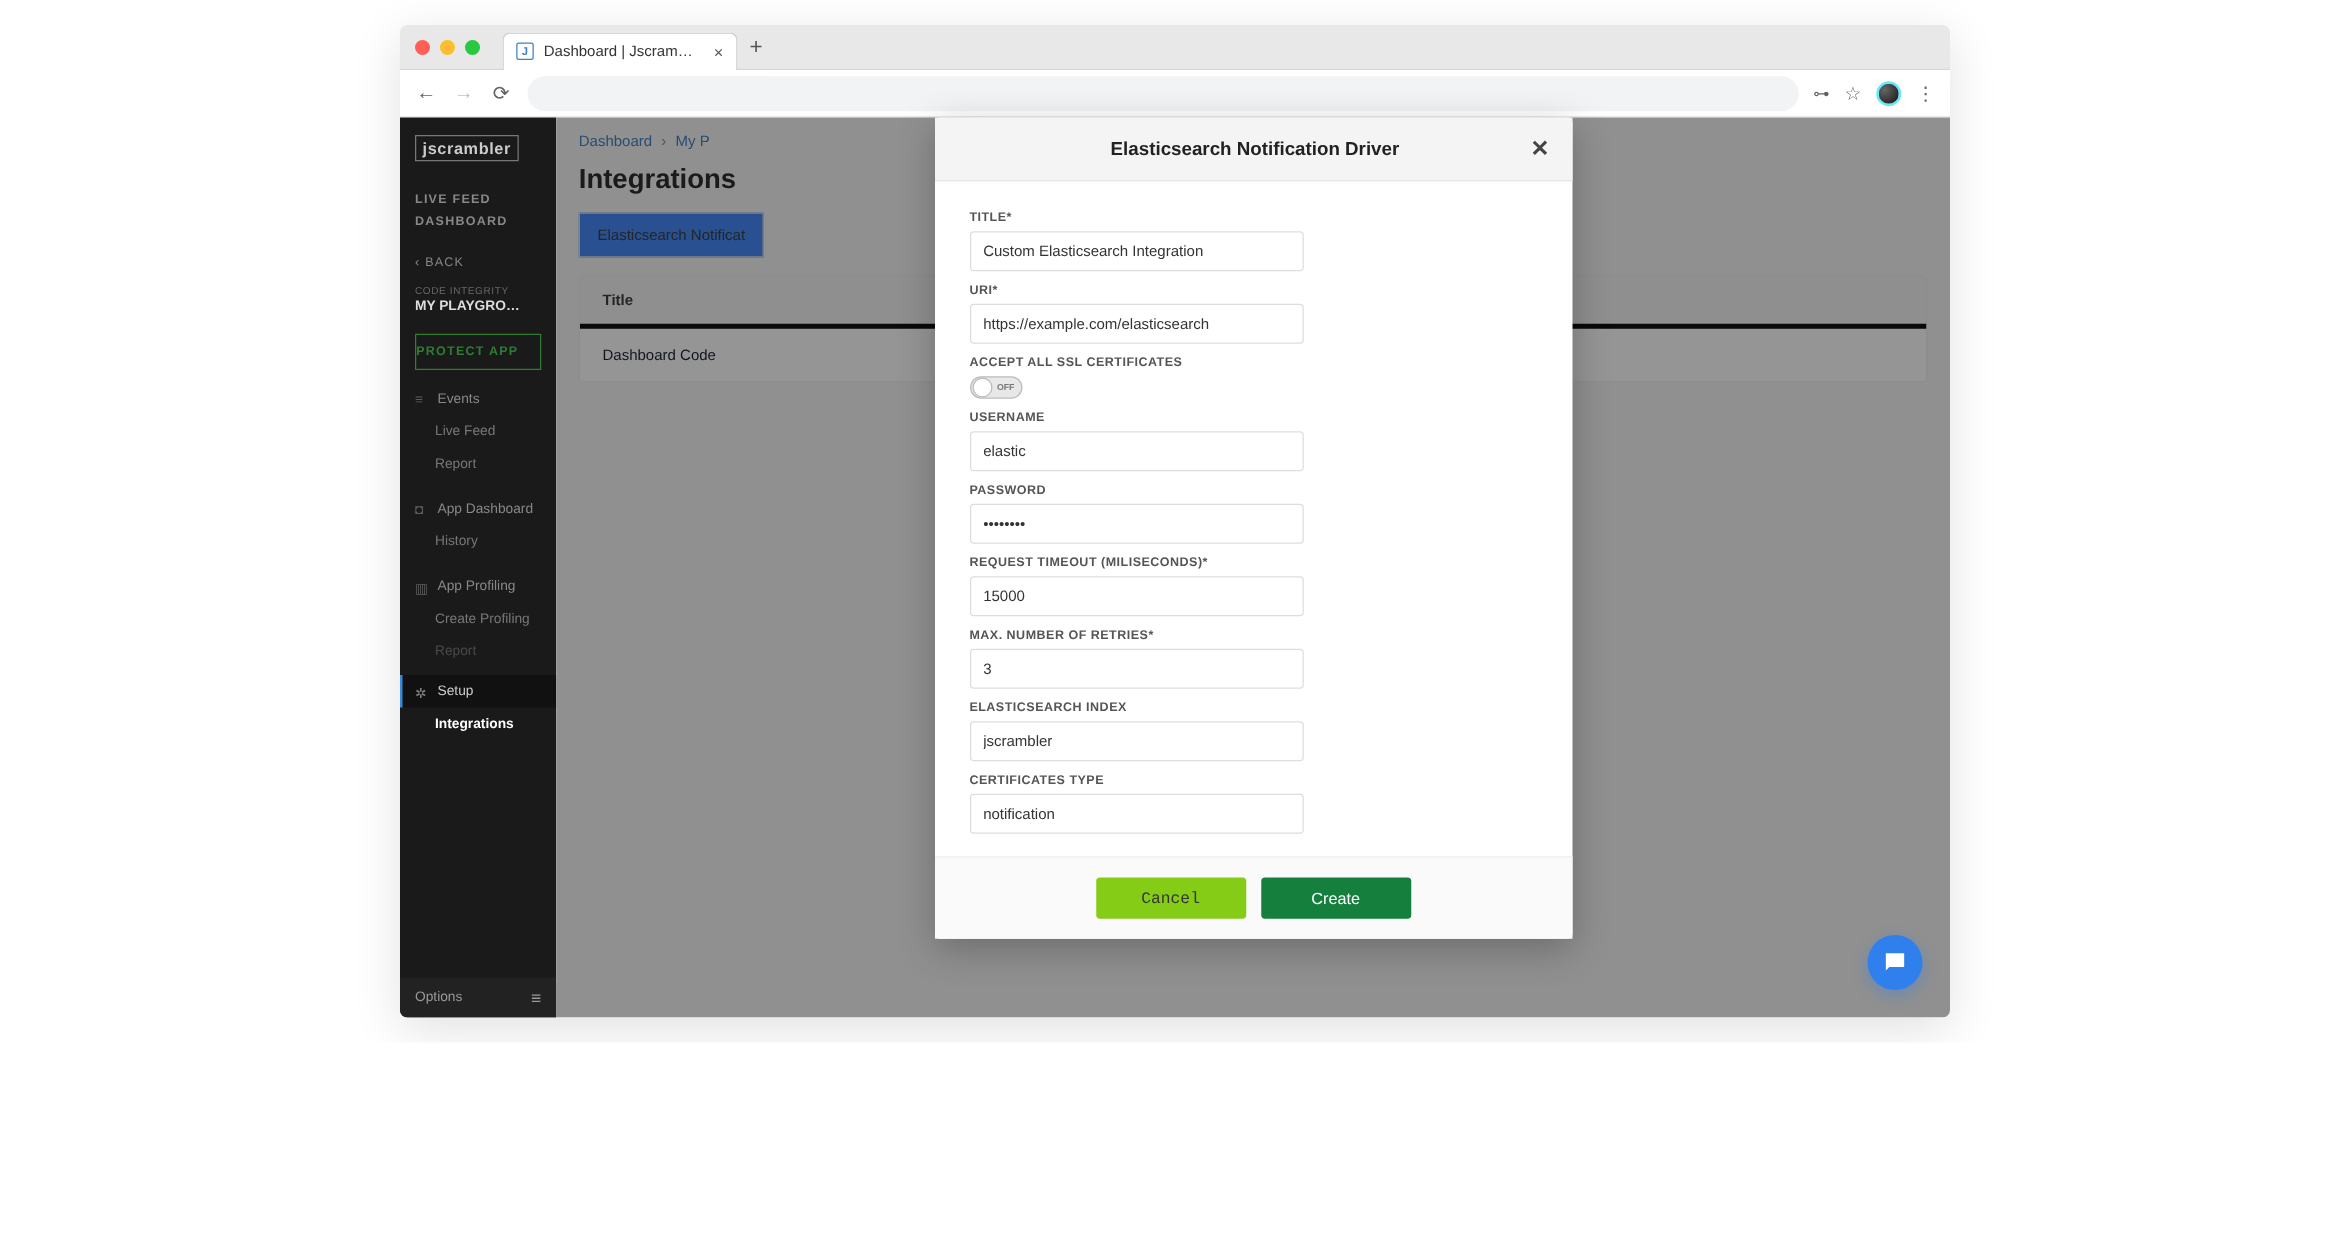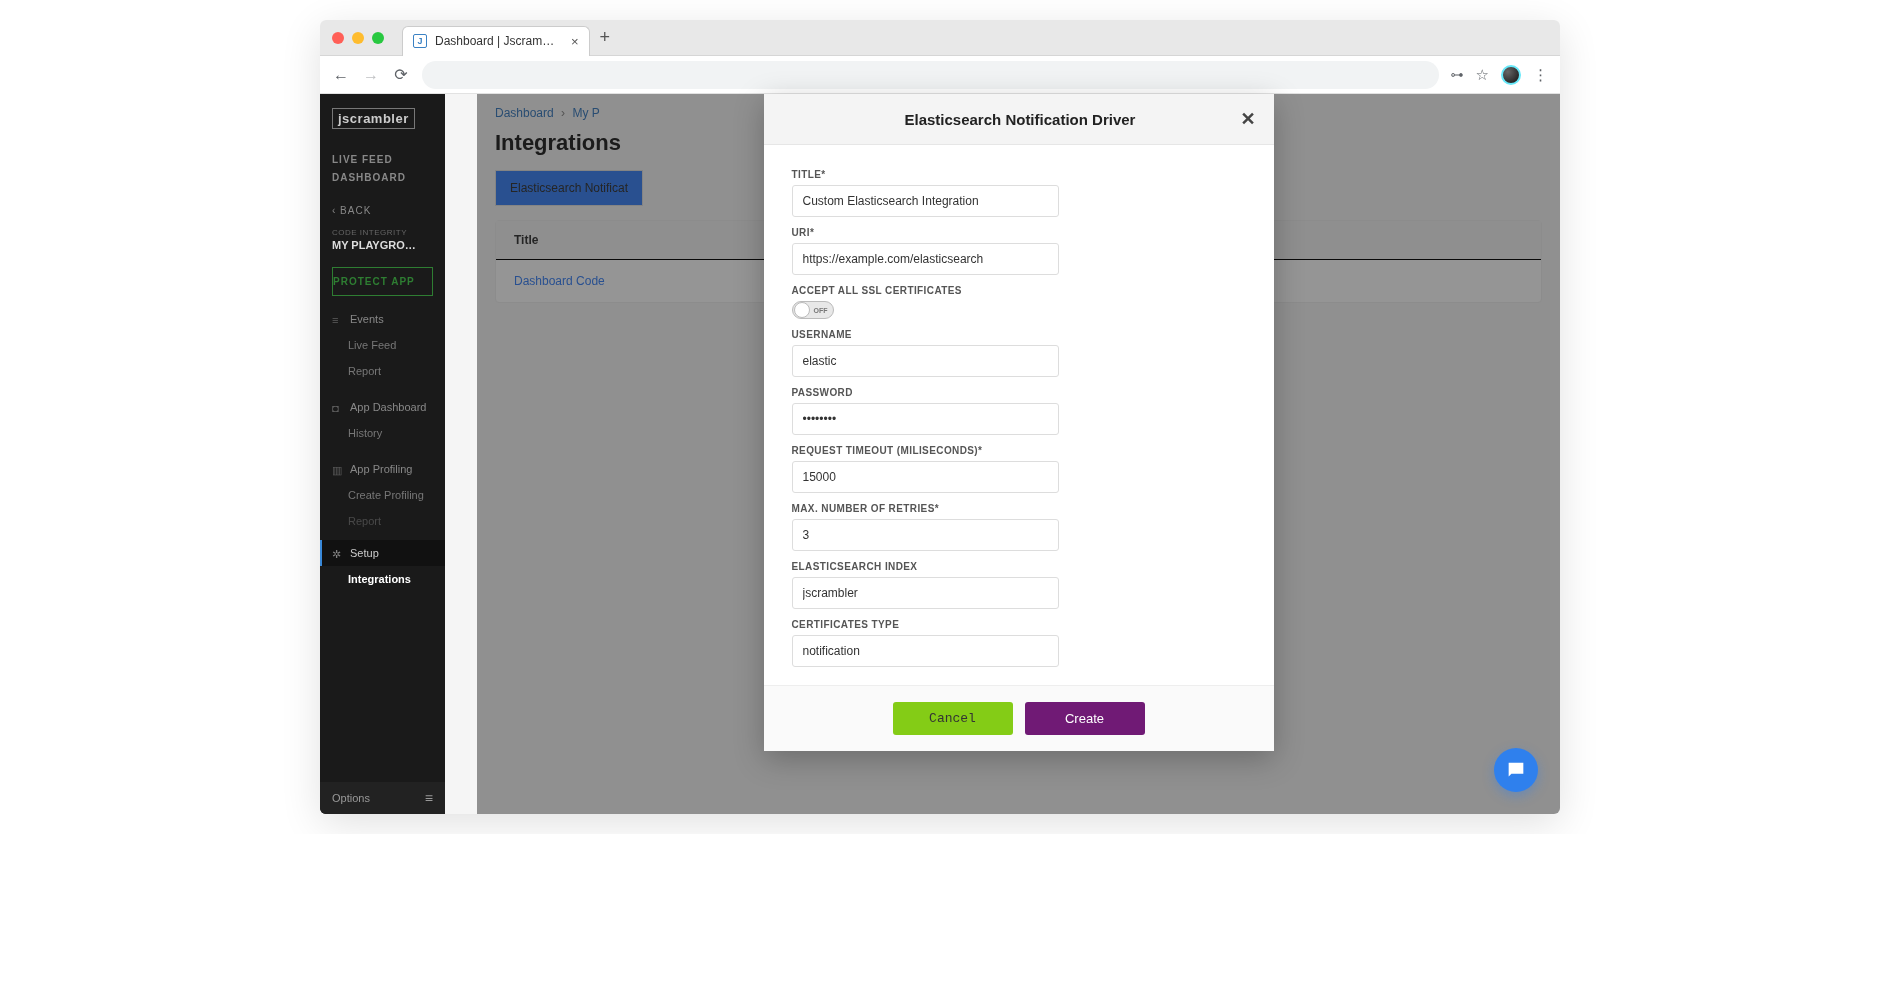--- a/index.html
+++ b/index.html
@@ -16,21 +16,21 @@
 .tab-title { font-size: 12px; color: #333; max-width: 120px; overflow: hidden; white-space: nowrap; text-overflow: ellipsis; }
 .tab-close { font-size: 13px; color: #555; margin-left: 8px; cursor: pointer; }
 .tab-plus { margin-left: 10px; font-size: 18px; color: #555; cursor: pointer; }
 .urlbar-row { height: 38px; background: #fff; display: flex; align-items: center; padding: 0 12px; gap: 12px; border-bottom: 1px solid #e2e2e2; }
 .nav-btn { width: 18px; height: 18px; color: #5f6368; cursor: pointer; display: flex; align-items: center; justify-content: center; font-size: 16px; }
 .urlbar { flex: 1; height: 28px; background: #f1f3f4; border-radius: 14px; }
 .url-icons { display: flex; gap: 12px; align-items: center; color: #5f6368; }
 .url-icons span { font-size: 15px; cursor: pointer; }
 .avatar-dot { width: 20px; height: 20px; border-radius: 50%; background: radial-gradient(circle at 30% 30%, #666, #111); border:2px solid #67e8f9; }
 
-.app { display: flex; height: 720px; position: relative; background: #f5f5f5; gap: 32px; }
+.app { display: flex; height: 720px; position: relative; background: #f5f5f5; }
 .sidebar { width: 125px; flex: 0 0 125px; background: #1a1a1a; color: #999; display: flex; flex-direction: column; font-size: 11px; }
 .logo { padding: 14px 12px; }
 .logo-text { border: 1px solid #777; padding: 2px 5px; font-size: 13px; letter-spacing: 0.5px; color: #ccc; font-weight: 600; display:inline-block; }
 .side-section { padding: 8px 12px; font-size: 10px; letter-spacing: 1px; color: #888; font-weight: 700; line-height: 1.8; }
 .side-back { padding: 10px 12px; color: #888; font-size: 10px; letter-spacing: 1px; }
 .side-back::before { content: "‹ "; }
 .side-label-sm { padding: 2px 12px; font-size: 8px; color: #666; letter-spacing: 0.5px; }
 .side-label-app { padding: 0 12px 6px; font-size: 11px; color: #ddd; font-weight: 700; white-space: nowrap; overflow: hidden; text-overflow: ellipsis; }
 .protect-btn { margin: 10px 12px; border: 1px solid #2e7d32; color: #2e7d32; padding: 8px 0; font-size: 10px; letter-spacing: 1px; font-weight: 700; cursor: pointer; }
 .nav-item { padding: 7px 12px; color: #888; display: flex; align-items: center; gap: 8px; cursor: pointer; font-size: 11px; }
@@ -44,41 +44,41 @@
 .main { flex: 1; position: relative; background: #f6f6f6; }
 .overlay { position: absolute; inset: 0; background: rgba(20,20,20,0.45); }
 .breadcrumb { padding: 12px 18px 4px; font-size: 12px; color: #3a7bbf; }
 .breadcrumb span.sep { color: #888; margin: 0 4px; }
 .page-title { padding: 6px 18px 14px; font-size: 22px; font-weight: 700; color: #222; }
 .sub-tab { margin: 0 18px 14px; border: 1px solid #e0e0e0; display: inline-block; background: #3b82f6; }
 .sub-tab-item { padding: 10px 14px; font-size: 12px; color: #333; }
 .table { margin: 0 18px; border: 1px solid #eee; border-radius: 4px; background: #fff; }
 .thead, .trow { display: flex; padding: 12px 14px; font-size: 12px; align-items: center; }
 .thead { background: #f4f4f4; font-weight: 700; color: #333; }
-.trow { border-top: 1px solid #000000; color: #3b82f6; }
+.trow { border-top: 4px solid #000000; color: #0f172a; }
 .col-title { flex: 0 0 560px; padding-left: 4px; }
 .col-msg { flex: 0 0 120px; }
 .col-status { flex: 0 0 120px; }
 .toggle-pill { width: 36px; height: 18px; border-radius: 9px; background: #a6e3b6; position: relative; }
 .toggle-pill::after { content: ""; position: absolute; right: 2px; top: 2px; width: 14px; height: 14px; border-radius: 50%; background: #fff; }
 
 .modal { position: absolute; left: 50%; top: 0; transform: translateX(-50%); width: 510px; background: #fff; border-radius: 4px; box-shadow: 0 8px 30px rgba(0,0,0,0.25); display: flex; flex-direction: column; }
 .modal-header { padding: 14px 18px; background: #f4f4f4; border-bottom: 1px solid #e6e6e6; display: flex; align-items: center; justify-content: space-between; }
 .modal-title { font-size: 15px; font-weight: 700; color: #222; flex:1; text-align:center; }
 .modal-close { font-size: 18px; color: #444; cursor: pointer; font-weight: bold; }
 .modal-body { padding: 14px 28px 18px; overflow-y: auto; }
 .field-label { font-size: 10px; letter-spacing: 0.4px; color: #555; font-weight: 600; margin-top: 10px; margin-bottom: 5px; }
 .field-input { width: 267px; border: 1px solid #ddd; border-radius: 3px; padding: 8px 10px; font-size: 12px; color: #333; }
 .sw { width: 42px; height: 18px; border: 1px solid #bbb; border-radius: 9px; background: #e8e8e8; position: relative; display: flex; align-items: center; }
 .sw::before { content: ""; width: 14px; height: 14px; border-radius: 50%; background: #fff; border: 1px solid #bbb; margin-left: 1px; }
 .sw-label { position: absolute; right: 5px; font-size: 7px; color: #777; font-weight: 700; }
 .modal-footer { padding: 16px; background: #fafafa; border-top: 1px solid #eee; display: flex; justify-content: center; gap: 12px; }
 .btn { padding: 9px 0; width: 120px; text-align: center; font-size: 13px; border-radius: 3px; cursor: pointer; font-weight: 500; }
 .btn-cancel { background: #84cc16; color: #333; font-family: Liberation Mono, monospace; }
-.btn-create { background: #701a75; color: #fff; }
+.btn-create { background: #15803d; color: #fff; }
 
 .chat-bubble { position: absolute; right: 22px; bottom: 22px; width: 44px; height: 44px; border-radius: 50%; background: #2f80ed; display: flex; align-items: center; justify-content: center; cursor: pointer; box-shadow: 0 4px 12px rgba(47,128,237,0.4); }
 .chat-bubble svg { width: 22px; height: 22px; fill: #fff; }
 </style>
 </head>
 <body>
 
 <div class="browser-window">
 
   <div class="titlebar">

